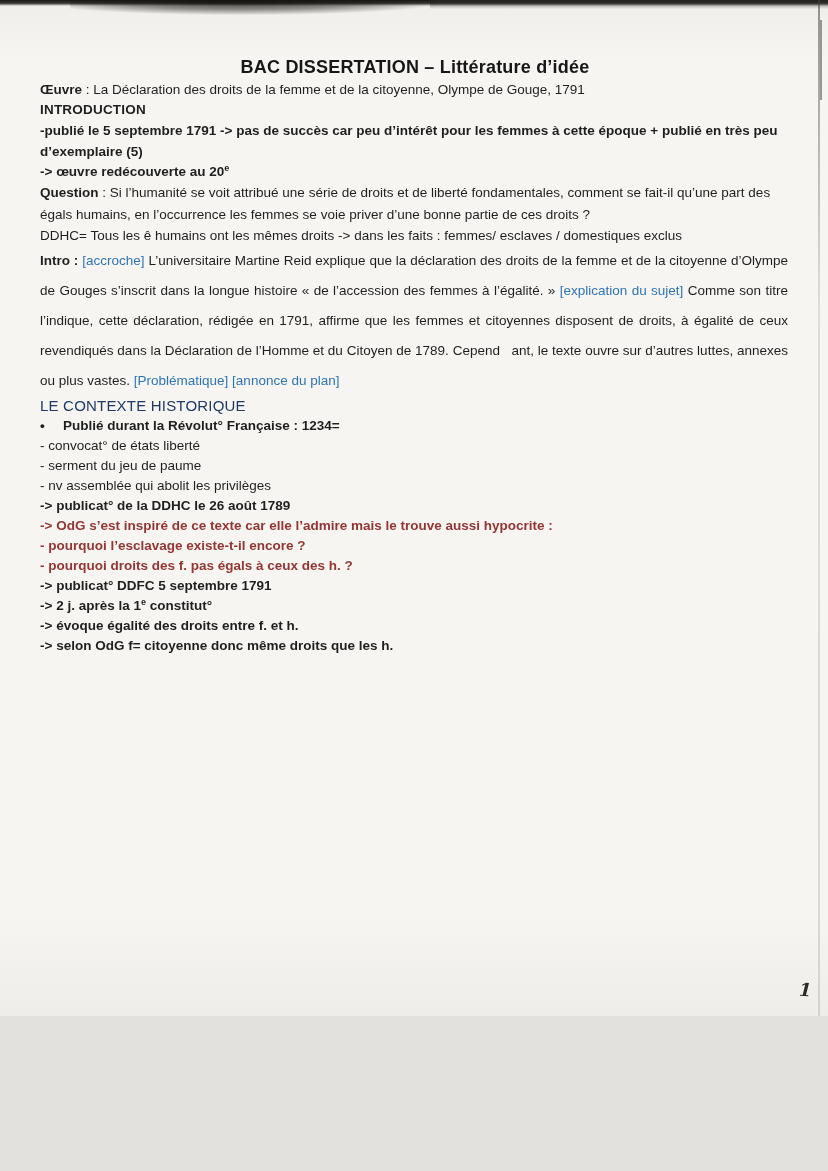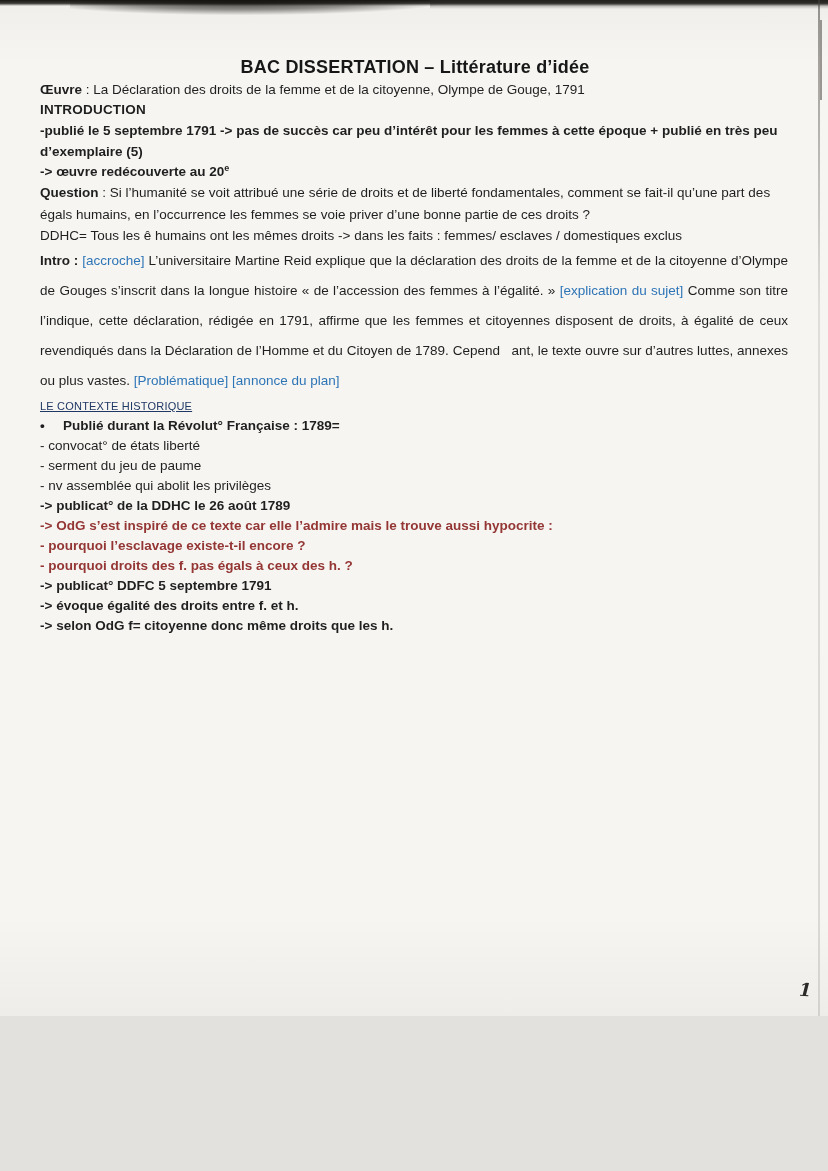--- a/index.html
+++ b/index.html
@@ -70,23 +70,22 @@
     margin-top: 39px;
     line-height: 30px;
     text-align: justify;
     padding-right: 2px;
   }
   .tag-blue { color: #2e75b6; }
 
   .h-contexte {
     margin-top: 28px;
     color: #1f3864;
-    font-size: 11px;
+    font-size: 15px;
     letter-spacing: 0.2px;
-    text-decoration: underline;
   }
 
   .p-bullet { margin-top: 9px; font-weight: 600; margin-left: 25px; }
   .dot { display: inline-block; width: 23px; font-weight: 700; }
 
   .ctx-dash   { margin-top: 14px; }
   .ctx-arrow1 { margin-top: 11px; margin-left: 50px; font-weight: 600; }
   .ctx-odg    { margin-top: 12px; margin-left: 100px; color: #943634; font-weight: 600; }
   .ctx-q      { margin-top: 12px; margin-left: 192px; color: #943634; font-weight: 600; }
   .ctx-q2     { margin-top: 8px;  margin-left: 192px; color: #943634; font-weight: 600; }
@@ -130,35 +129,36 @@
     <p class="p-redec"><span>-&gt; œuvre redécouverte au 20</span><sup>e</sup></p>
 
     <p class="p-question"><span class="b">Question</span><span> : Si l’humanité se voit attribué une série de droits et de liberté fondamentales, comment se fait-il qu’une part des égals humains, en l’occurrence les femmes se voie priver d’une bonne partie de ces droits ?</span></p>
 
     <p class="p-ddhc">DDHC= Tous les ê humains ont les mêmes droits -&gt; dans les faits : femmes/ esclaves / domestiques exclus</p>
 
     <p class="p-intro"><span class="b">Intro</span><span class="b"> : </span><span class="tag-blue">[accroche]</span><span> L’universitaire Martine Reid explique que la déclaration des droits de la femme et de la citoyenne d’Olympe de Gouges s’inscrit dans la longue histoire « de l’accession des femmes à l’égalité. » </span><span class="tag-blue">[explication du sujet]</span><span> Comme son titre l’indique, cette déclaration, rédigée en 1791, affirme que les femmes et citoyennes disposent de droits, à égalité de ceux revendiqués dans la Déclaration de l’Homme et du Citoyen de 1789. Cepend&nbsp;&nbsp;&nbsp;ant, le texte ouvre sur d’autres luttes, annexes ou plus vastes. </span><span class="tag-blue">[Problématique] [annonce du plan]</span></p>
 
     <p class="h-contexte">LE CONTEXTE HISTORIQUE</p>
 
-    <p class="p-bullet"><span class="dot">•</span><span>Publié durant la Révolut° Française : 1789=</span></p>
+    <p class="p-bullet"><span class="dot">•</span><span>Publié durant la Révolut° Française : 1234=</span></p>
 
     <p class="ctx-dash">- convocat° de états liberté</p>
     <p class="ctx-dash">- serment du jeu de paume</p>
     <p class="ctx-dash">- nv assemblée qui abolit les privilèges</p>
 
     <p class="ctx-arrow1">-&gt; publicat° de la DDHC le 26 août 1789</p>
 
     <p class="ctx-odg">-&gt; OdG s’est inspiré de ce texte car elle l’admire mais le trouve aussi hypocrite :</p>
 
     <p class="ctx-q">- pourquoi l’esclavage existe-t-il encore ?</p>
     <p class="ctx-q2">- pourquoi droits des f. pas égals à ceux des h. ?</p>
 
     <p class="ctx-arrow2">-&gt; publicat° DDFC 5 septembre 1791</p>
 
+    <p class="ctx-sub"><span>-&gt; 2 j. après la 1</span><sup>e</sup><span> constitut°</span></p>
 
     <p class="ctx-sub">-&gt; évoque égalité des droits entre f. et h.</p>
 
     <p class="ctx-sub">-&gt; selon OdG f= citoyenne donc même droits que les h.</p>
 
   </div>
 
   <div class="page-num">1</div>
 </div>
 

